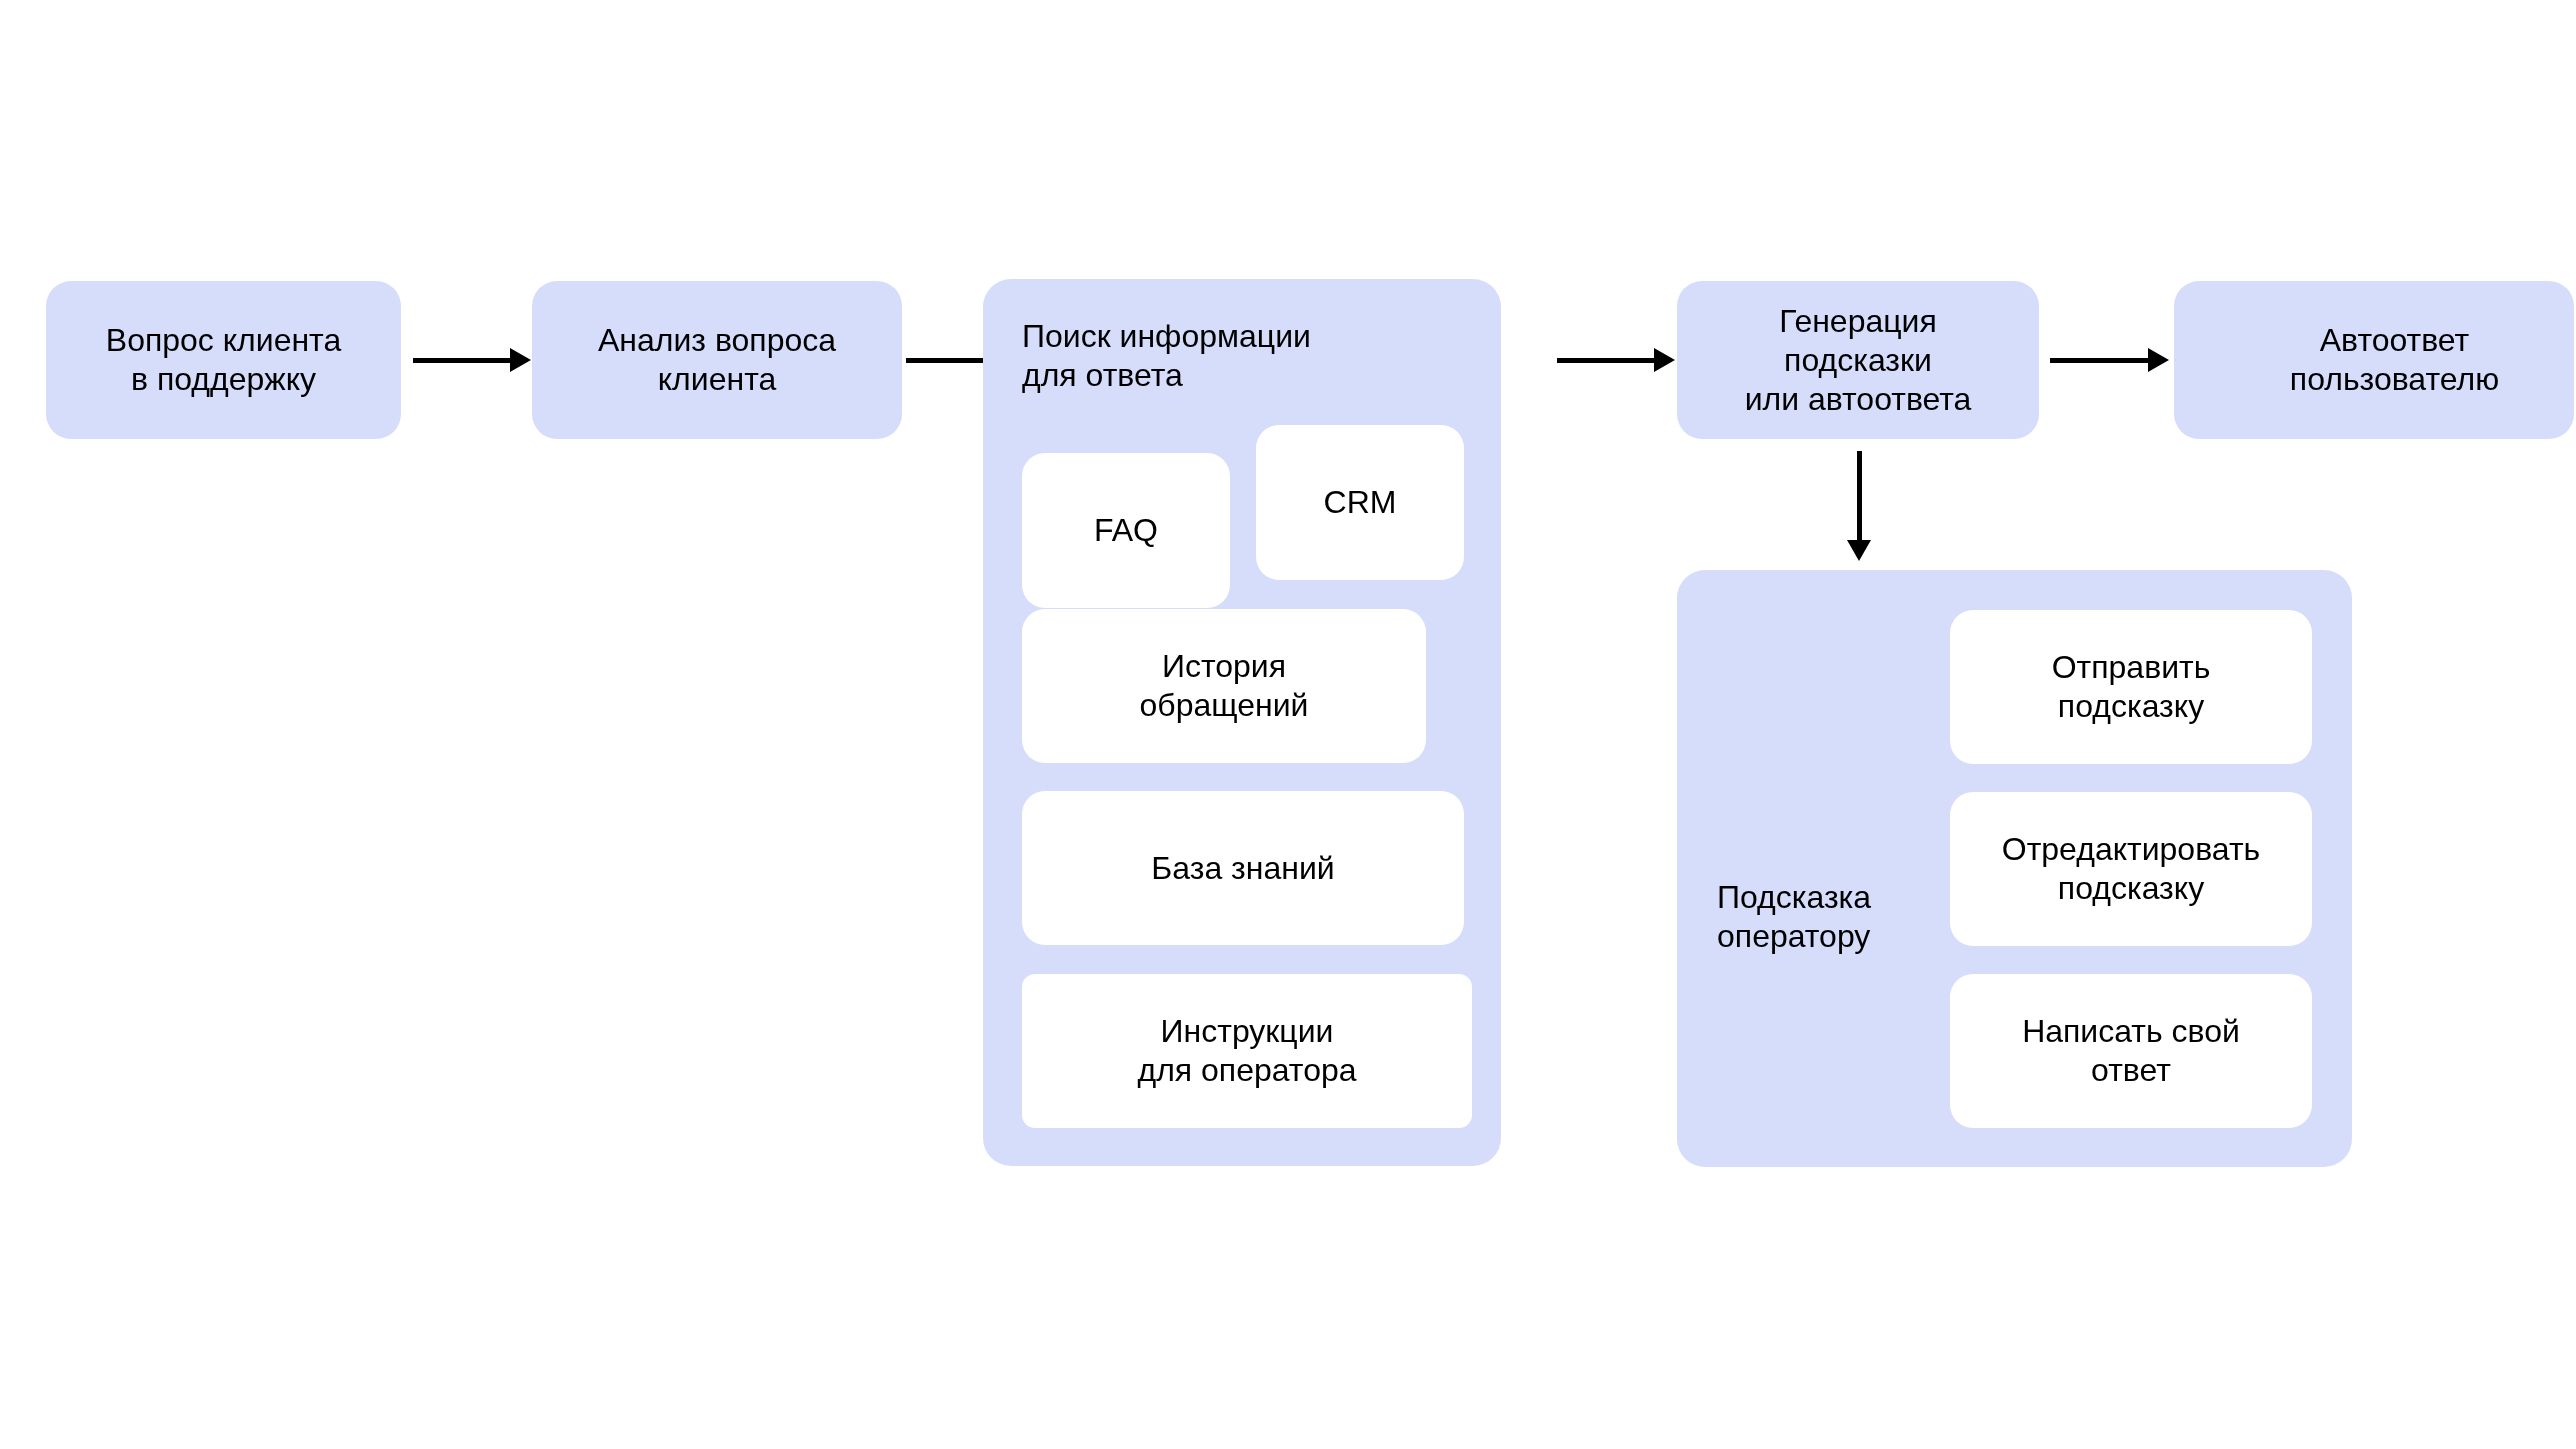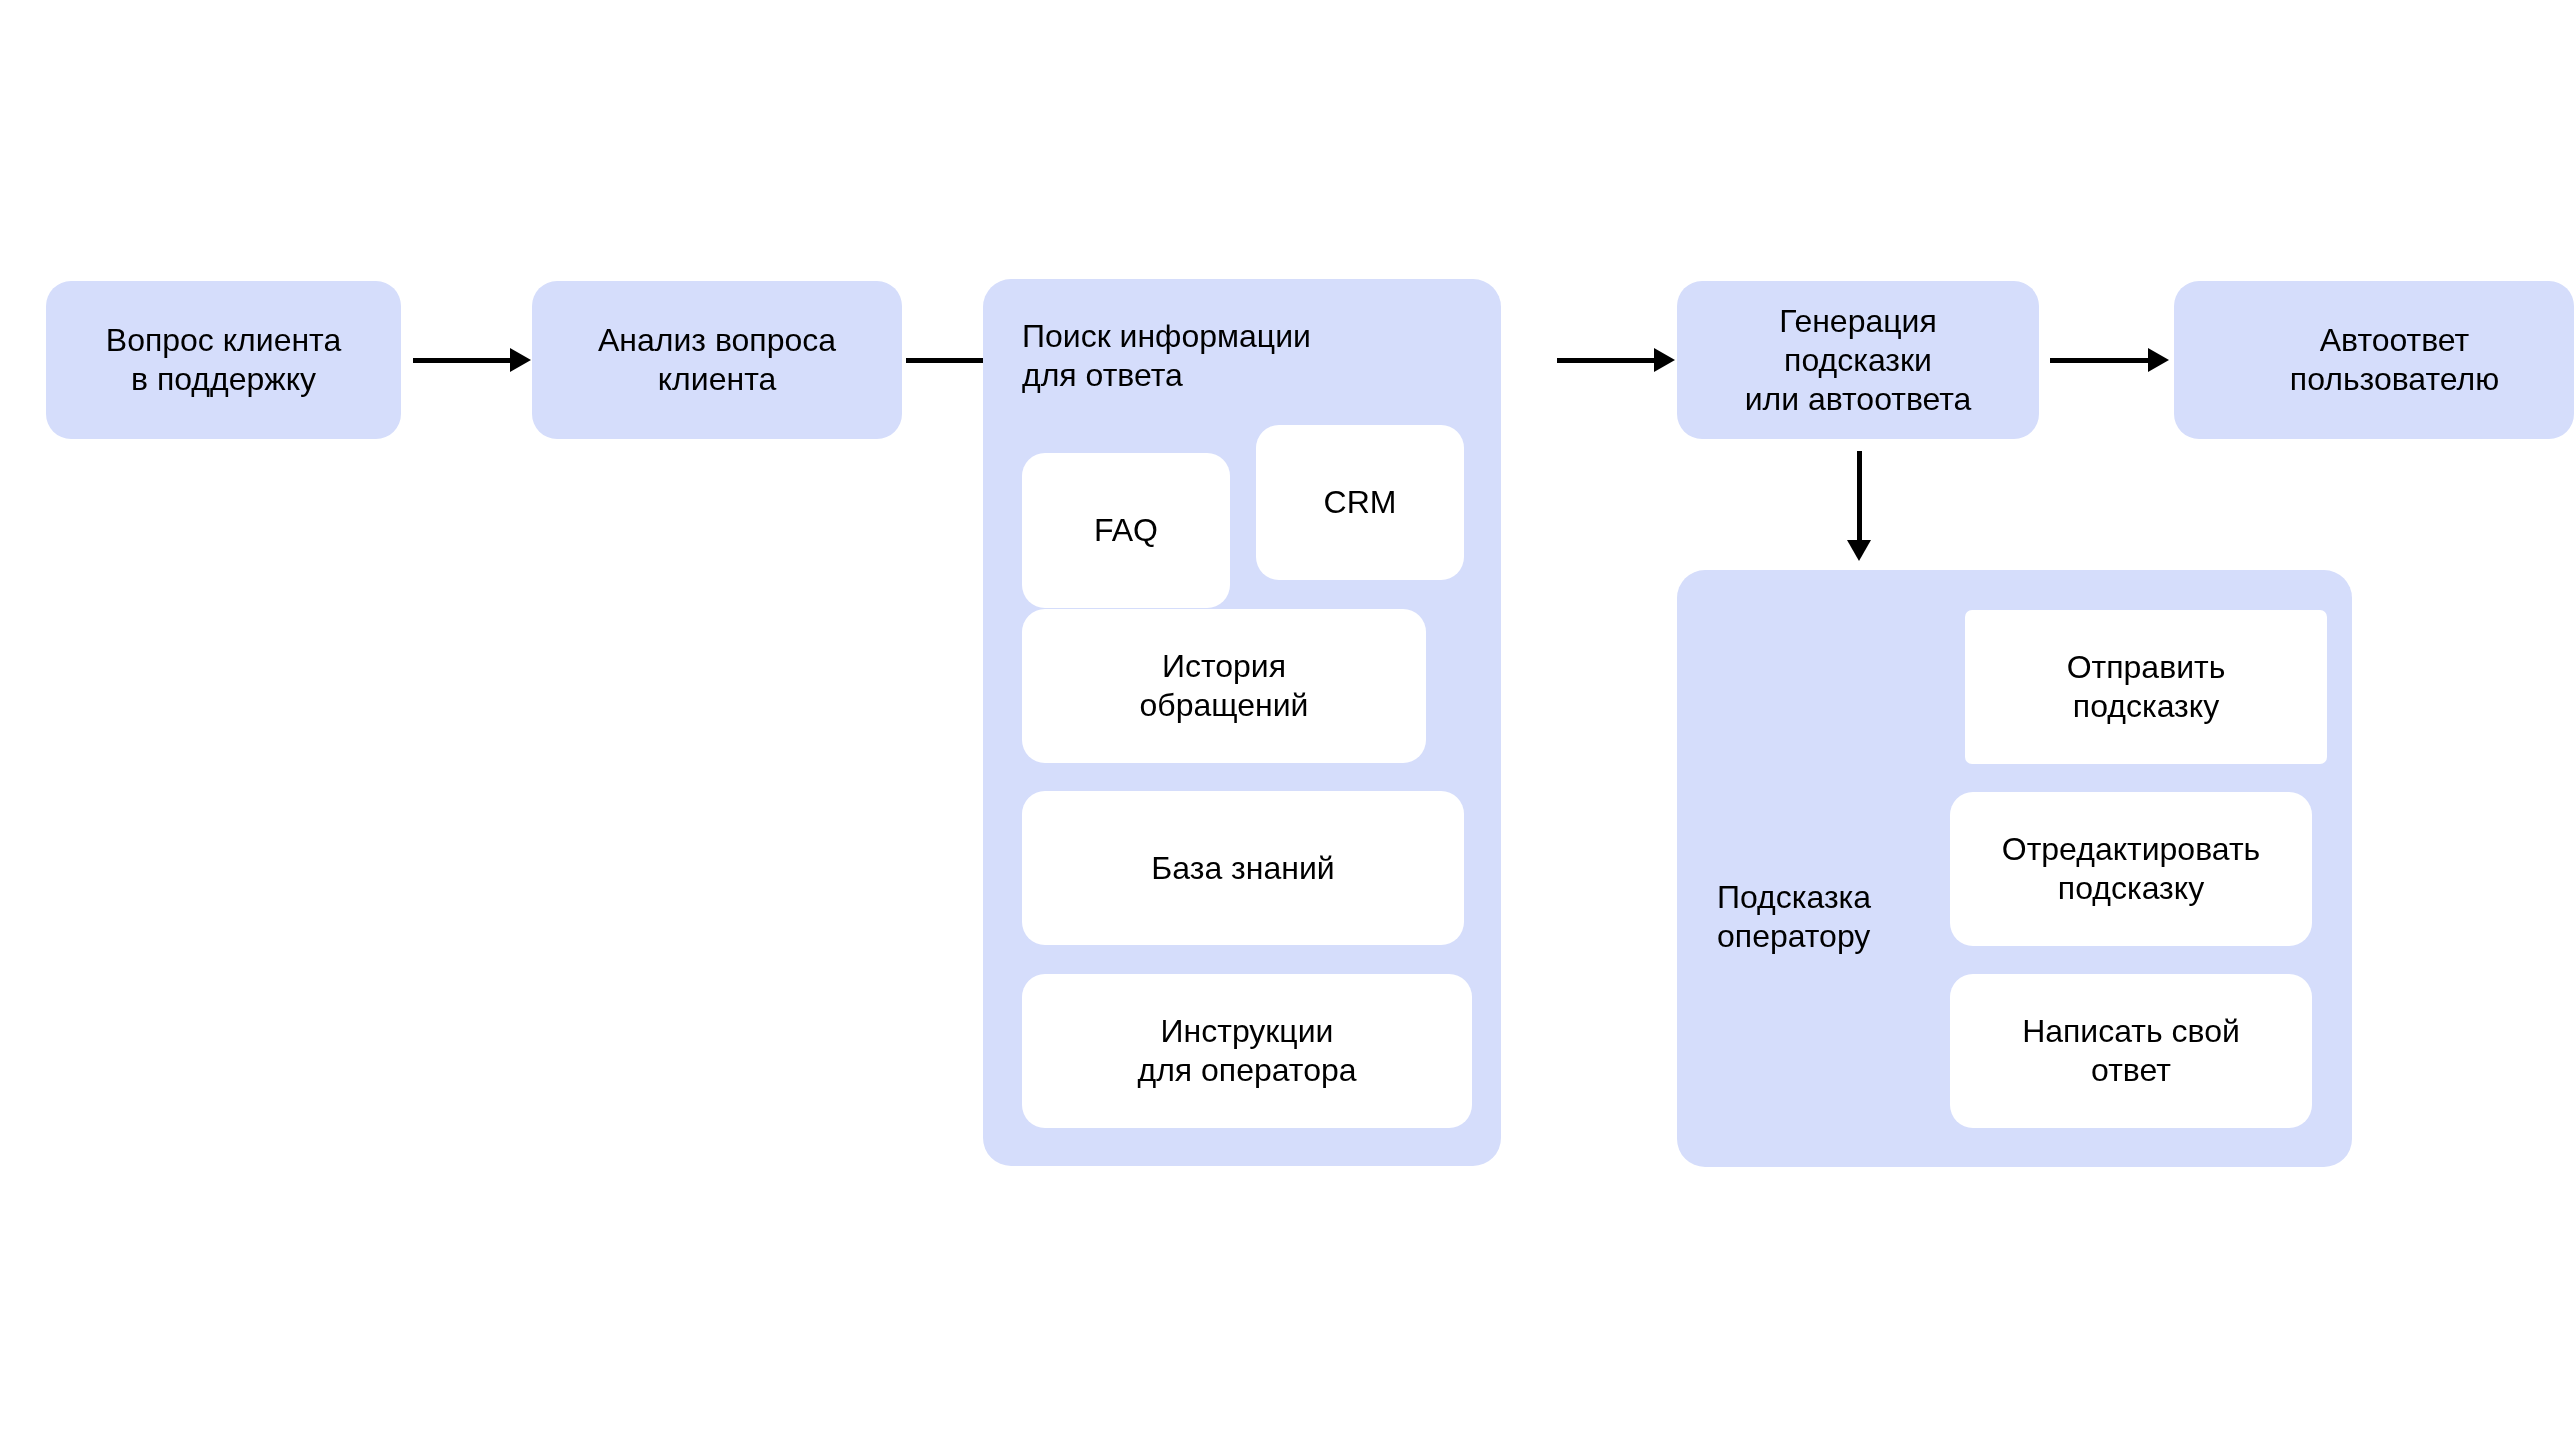--- a/index.html
+++ b/index.html
@@ -79,29 +79,29 @@
   #step1{left:46px;top:281px;width:355px;height:158px;}
   #arrow1{left:413px;top:358px;width:97px;}
   #step2{left:532px;top:281px;width:370px;height:158px;}
   #arrow2{left:906px;top:358px;width:97px;}
   #cont3{left:983px;top:279px;width:518px;height:887px;}
   #cont3-title{left:39px;top:38px;width:448px;}
   #card-faq{left:39px;top:146px;width:208px;height:155px;margin-top:28px;}
   #card-crm{left:273px;top:146px;width:208px;height:155px;}
   #card-history{left:39px;top:330px;width:404px;height:154px;}
   #card-kb{left:39px;top:512px;width:442px;height:154px;}
-  #card-instructions{left:39px;top:695px;width:450px;height:154px;}
+  #card-instructions{left:39px;top:695px;width:450px;height:154px;border-radius:13px;}
   #arrow3{left:1557px;top:358px;width:97px;}
   #step4{left:1677px;top:281px;width:362px;height:158px;}
   #arrow4{left:2050px;top:358px;width:98px;}
   #step5{left:2174px;top:281px;width:359px;height:158px;padding-left:41px;}
   #arrow5{left:1857px;top:451px;height:89px;}
   #cont6{left:1677px;top:570px;width:675px;height:597px;}
   #cont6-label{left:40px;top:0;width:224px;height:597px;margin-top:48px;}
-  #card-send{left:288px;top:40px;width:362px;height:154px;border-radius:7px;}
+  #card-send{left:273px;top:40px;width:362px;height:154px;}
   #card-edit{left:273px;top:222px;width:362px;height:154px;}
   #card-write{left:273px;top:404px;width:362px;height:154px;}
 </style>
 </head>
 <body>
 
 <div class="canvas">
 
   <div id="step1" class="node">Вопрос клиента
 в поддержку</div>

